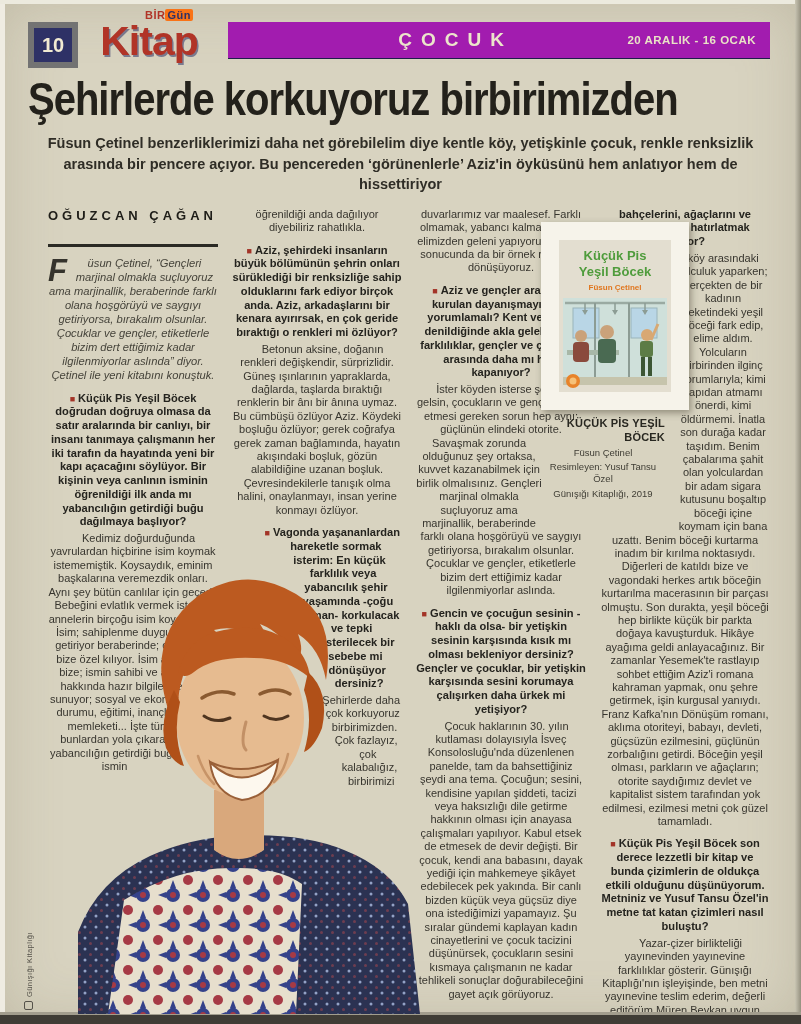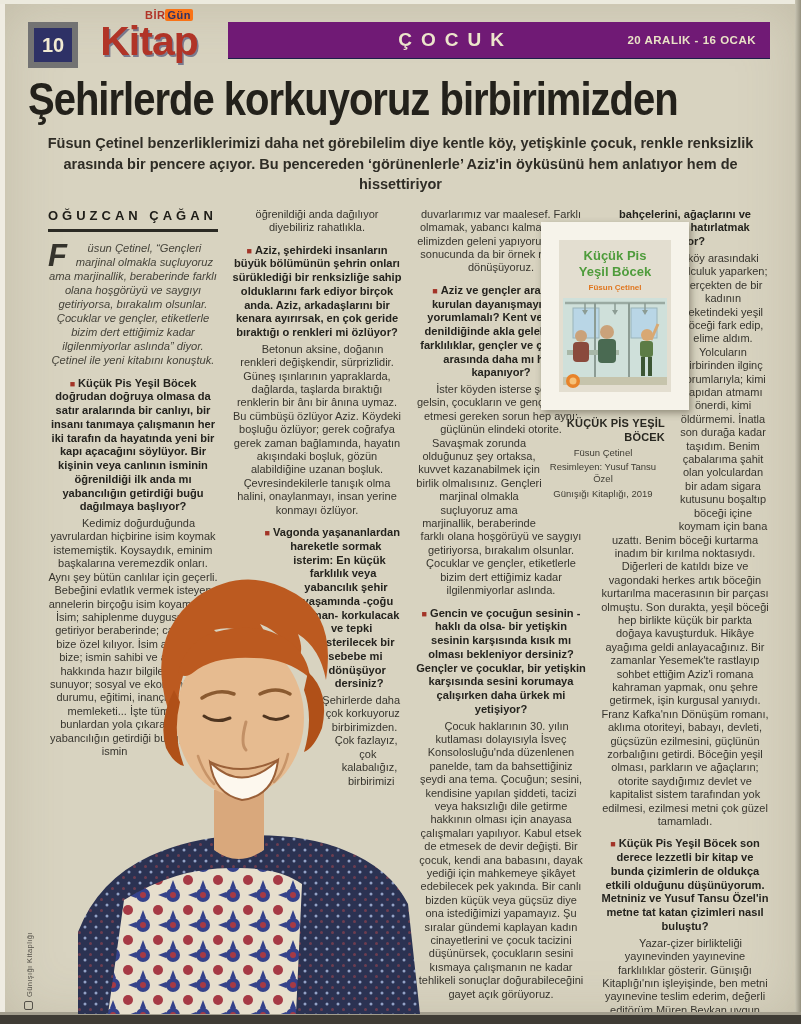--- a/index.html
+++ b/index.html
@@ -16,38 +16,38 @@
   .masthead{position:relative;height:44px;margin:18px 31px 0 28px;}
   .pagenum{position:absolute;left:0;top:4px;width:38px;height:34px;background:#2e3166;
            color:#f1ead2;font-size:20px;font-weight:bold;display:flex;align-items:center;justify-content:center;
            border:6px solid #737373;}
   .brand{position:absolute;left:46px;top:-8px;width:150px;text-align:center;line-height:1;}
   .birgun{font-size:11px;font-weight:bold;letter-spacing:.5px;margin-left:40px;}
   .birgun .b1{color:#b13427;}
   .birgun .b2{background:#f97316;color:#2e3166;padding:0 2px;border-radius:2px;}
   .kitap{font-size:41px;font-weight:bold;color:#b13427;letter-spacing:-1px;
          text-shadow:1.5px 1.5px 0 rgba(46,49,102,.55);}
-  .section-bar{position:absolute;left:200px;right:0;top:4px;height:36px;background:#701a75;
+  .section-bar{position:absolute;left:200px;right:0;top:4px;height:36px;background:#a21caf;
                display:flex;align-items:center;box-shadow:0 1px 0 #1d1f4a;}
   .section-title{position:absolute;left:42%;transform:translateX(-50%);color:#ece5cb;
                  font-size:19px;font-weight:bold;letter-spacing:9px;}
   .date-range{margin-left:auto;padding-right:14px;color:#e9e2c6;font-size:11.5px;font-weight:bold;letter-spacing:.5px;}
 
   
   .headline{margin:12px 28px 2px 28px;font-size:40px;font-weight:bold;color:#23211b;
             letter-spacing:-1px;white-space:nowrap;transform:scaleY(1.14);transform-origin:top left;}
   .lede{margin:14px 42px 0 42px;text-align:center;font-size:14.5px;font-weight:bold;
         color:#2f2d26;line-height:1.42;}
 
   
   .article{position:relative;margin:13px 31px 0 48px;height:838px;
            display:grid;grid-template-columns:repeat(4,1fr);column-gap:14px;}
   .col{overflow:hidden;font-size:11px;line-height:1.22;color:#37352e;}
   .byline{display:block;font-size:13px;font-weight:bold;letter-spacing:4px;color:#1e1d18;
-          border-bottom:3.5px solid #2b2a24;padding-bottom:5px;margin-bottom:9px;white-space:nowrap;}
+          border-bottom:3.5px solid #2b2a24;padding-bottom:20px;margin-bottom:9px;white-space:nowrap;}
   p{margin:0;text-align:center;}
   .intro{font-style:italic;color:#45433a;font-size:11.2px;line-height:1.26;}
   .dropcap{float:left;font-size:31px;line-height:.82;font-weight:bold;padding:2px 4px 0 0;color:#35332c;}
   .q{font-weight:bold;color:#24231e;margin:9px 0 3px 0;font-size:11.1px;line-height:1.24;}
   .bullet{color:#a33427;font-size:9px;margin-right:3px;}
   .a{text-indent:11px;}
   .a.cont{text-indent:0;}
   .center{text-align:center;text-indent:0;}
 
   

